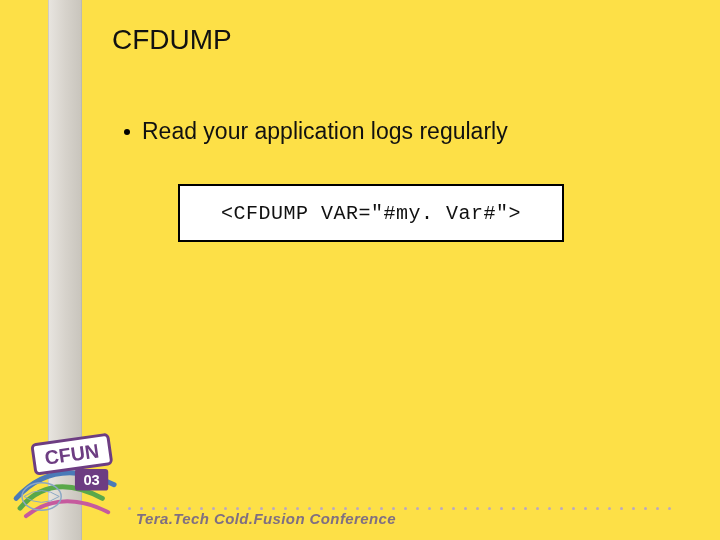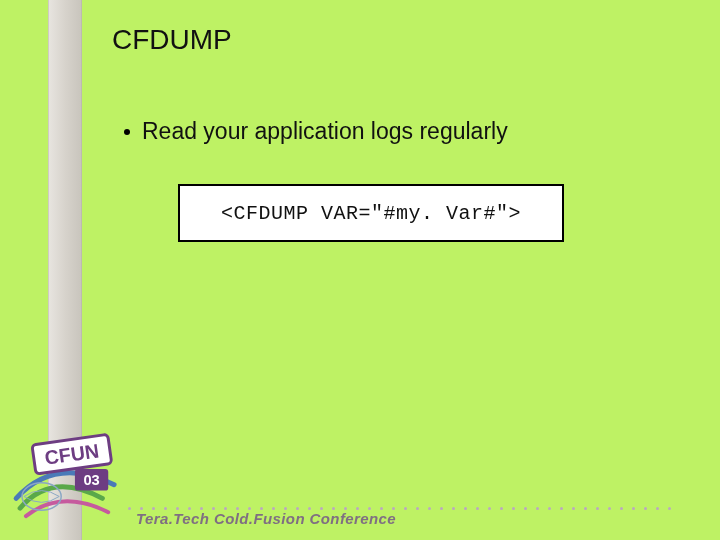--- a/index.html
+++ b/index.html
@@ -9,21 +9,21 @@
     background: #f4f4f4;
     font-family: Arial, Helvetica, sans-serif;
     position: relative;
     overflow: hidden;
   }
   .slide {
     position: absolute;
     left: 0; top: 0;
     width: 720px;
     height: 540px;
-    background: #bef264;
+    background: #fde047;
   }
   
   .left-stripe {
     position: absolute;
     left: 48px;
     top: 0;
     width: 34px;
     height: 540px;
     background: linear-gradient(to right, #e7e4df 0%, #d7d3cc 50%, #c9c5bd 100%);
     border-left: 1px solid #cfcbc3;

